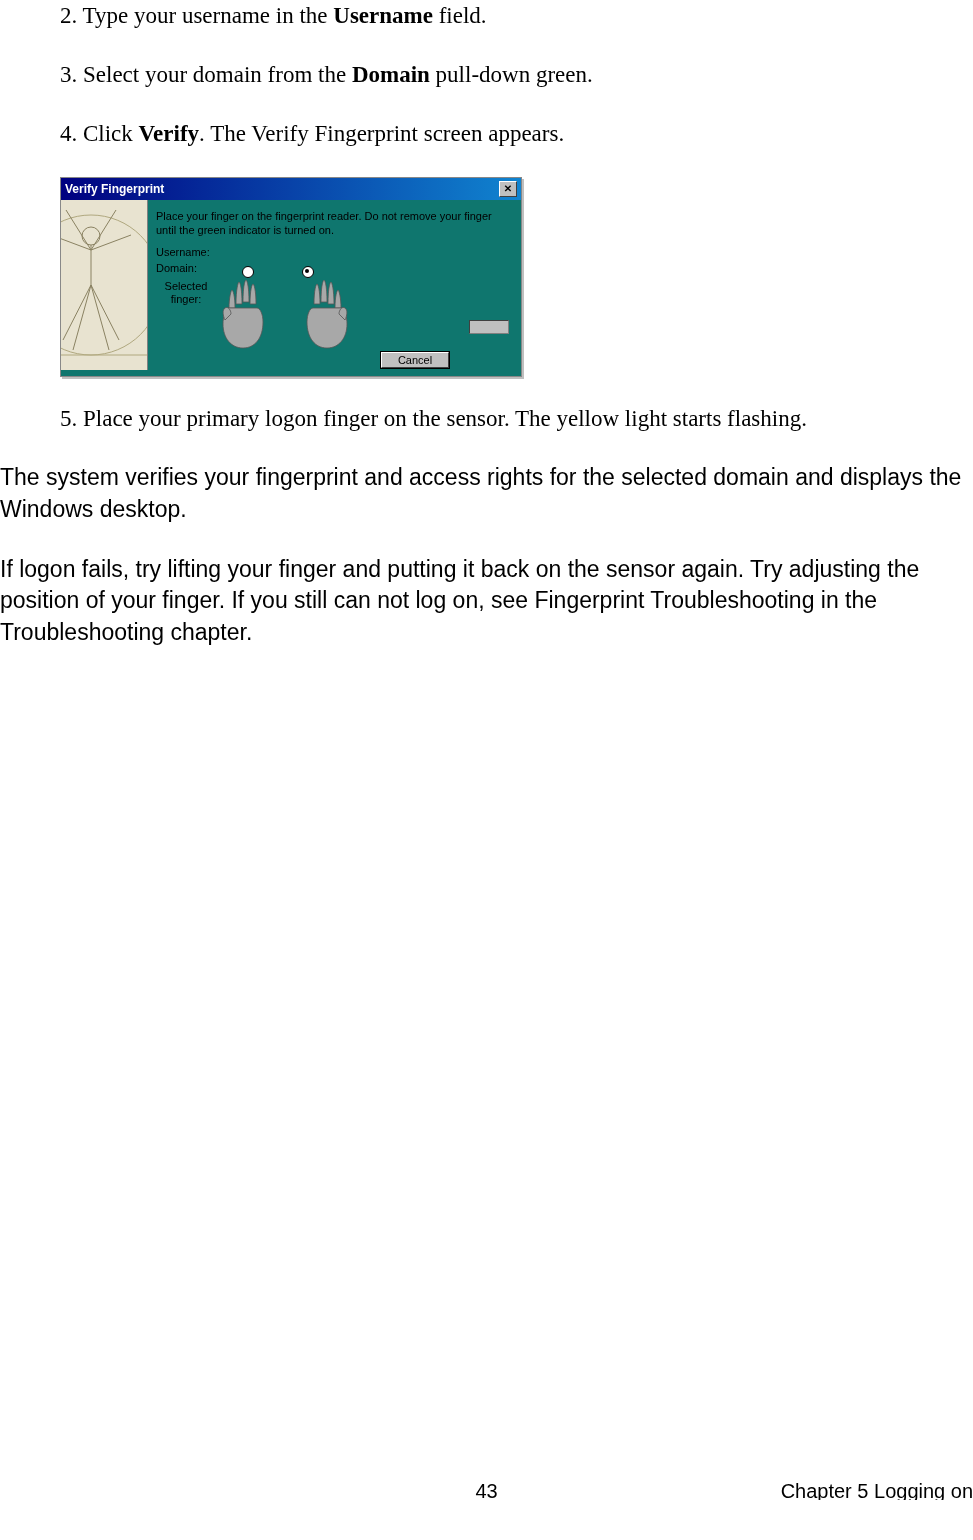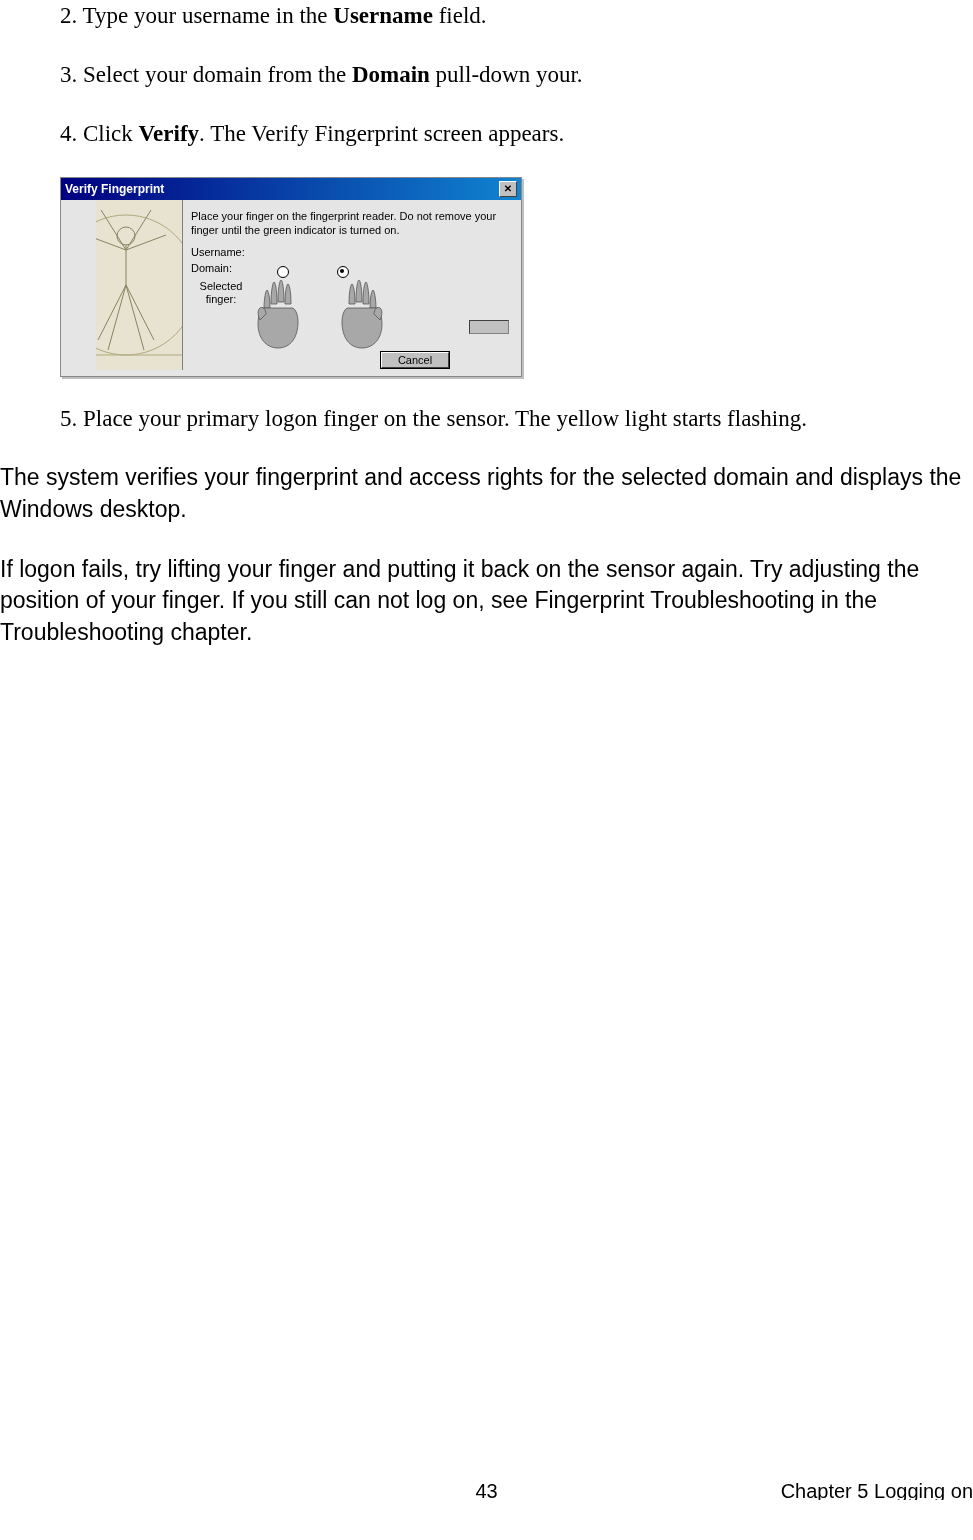--- a/index.html
+++ b/index.html
@@ -31,21 +31,21 @@
   }
   .note-label { font-weight: 700; }
 
   
   .dialog-wrap {
     margin: 0 0 26px 60px;
     width: 460px;
   }
   .dlg {
     width: 460px;
-    background: #e5e5e5;
+    background: #0f766e;
     border: 1px solid #888;
     box-shadow: 2px 2px 0 rgba(0,0,0,0.25);
     font-family: Tahoma, Arial, sans-serif;
     font-size: 11px;
     color: #000;
   }
   .dlg-title {
     background: linear-gradient(to right, #000080, #1084d0);
     color: #fff;
     font-weight: 700;
@@ -63,21 +63,20 @@
     border-right-color: #404040;
     border-bottom-color: #404040;
     display: flex; align-items: center; justify-content: center;
     color: #000; font-weight: 700; font-size: 10px; line-height: 10px;
     cursor: pointer;
   }
   .dlg-body {
     display: flex;
     padding: 6px 6px 6px 0;
     position: relative;
-    margin-left: 35px;
   }
   .dlg-illus {
     width: 86px;
     height: 170px;
     margin: -6px 6px 0 0;
     background: #e8e3d0;
     border-right: 1px solid #808080;
     position: relative;
     overflow: hidden;
   }
@@ -128,21 +127,21 @@
 </head>
 <body>
 
 <div class="page">
 
   <p class="step">
     <span>2. Type your username in the </span><span class="bold">Username</span><span> field.</span>
   </p>
 
   <p class="step">
-    <span>3. Select your domain from the </span><span class="bold">Domain</span><span> pull-down your.</span>
+    <span>3. Select your domain from the </span><span class="bold">Domain</span><span> pull-down green.</span>
   </p>
 
   <p class="step">
     <span>4. Click </span><span class="bold">Verify</span><span>. The Verify Fingerprint screen appears.</span>
   </p>
 
   <div class="dialog-wrap">
     <div class="dlg">
       <div class="dlg-title">
         <span class="dlg-title-text">Verify Fingerprint</span>

